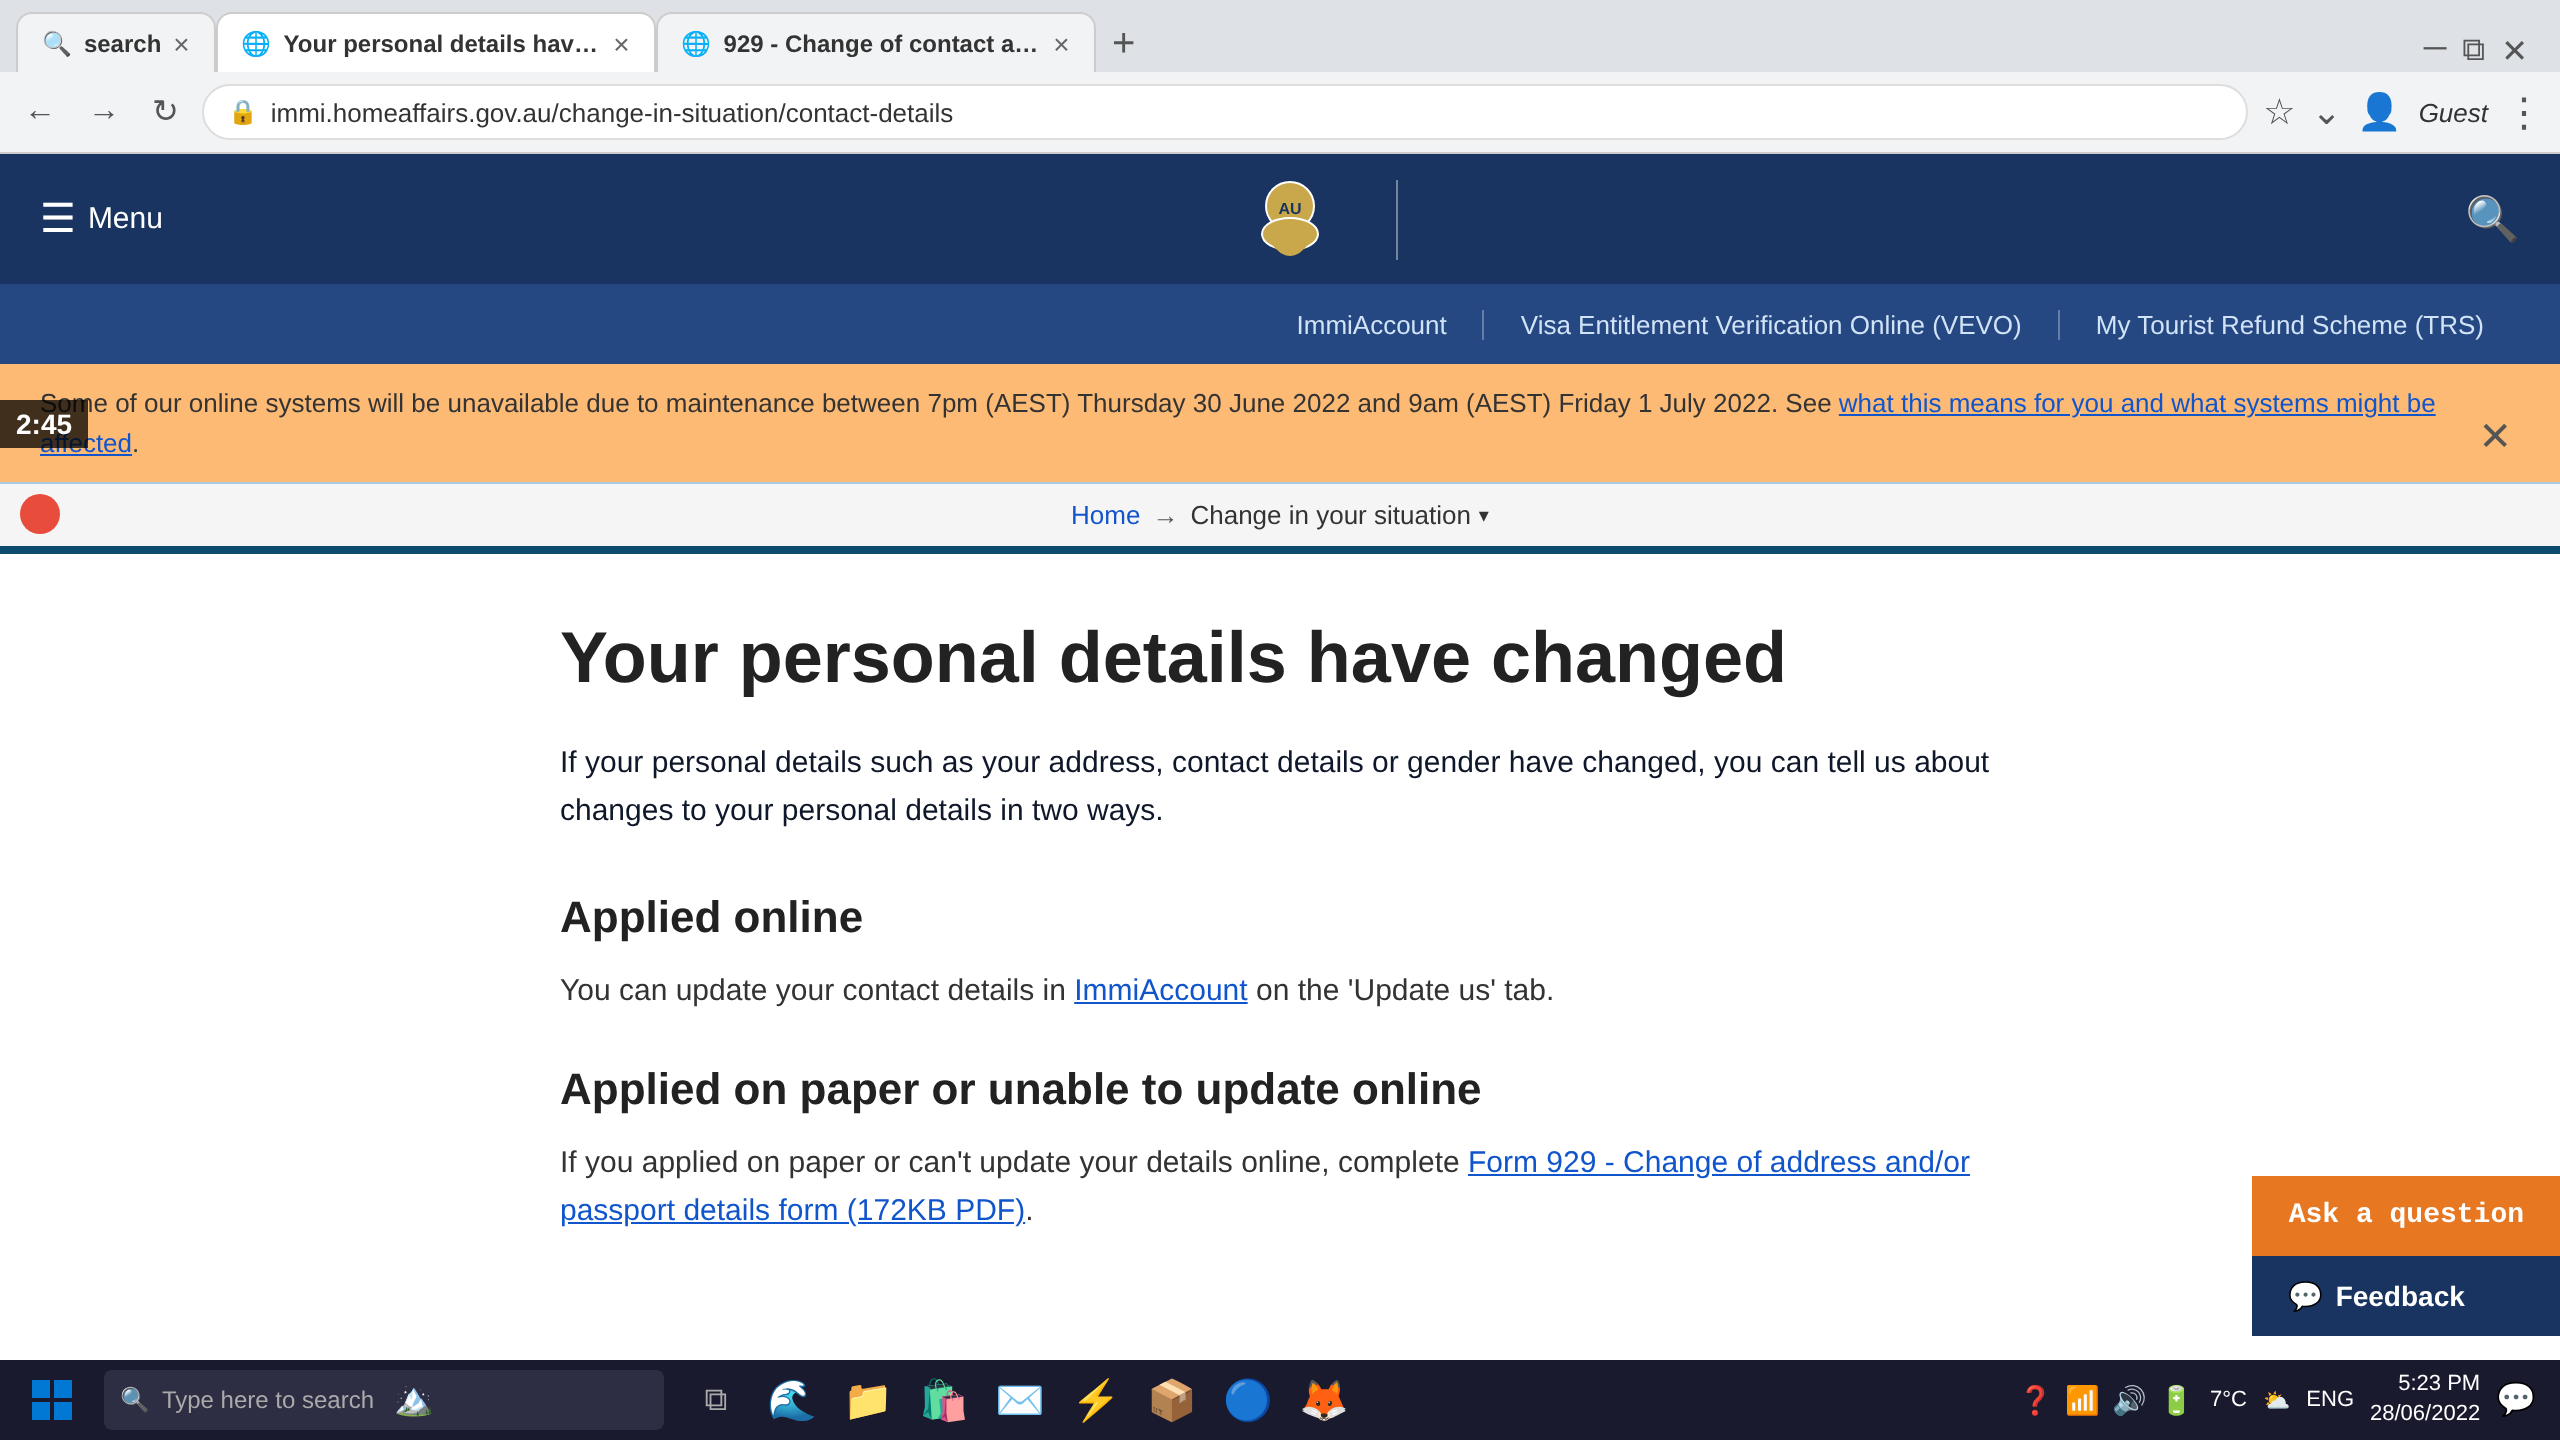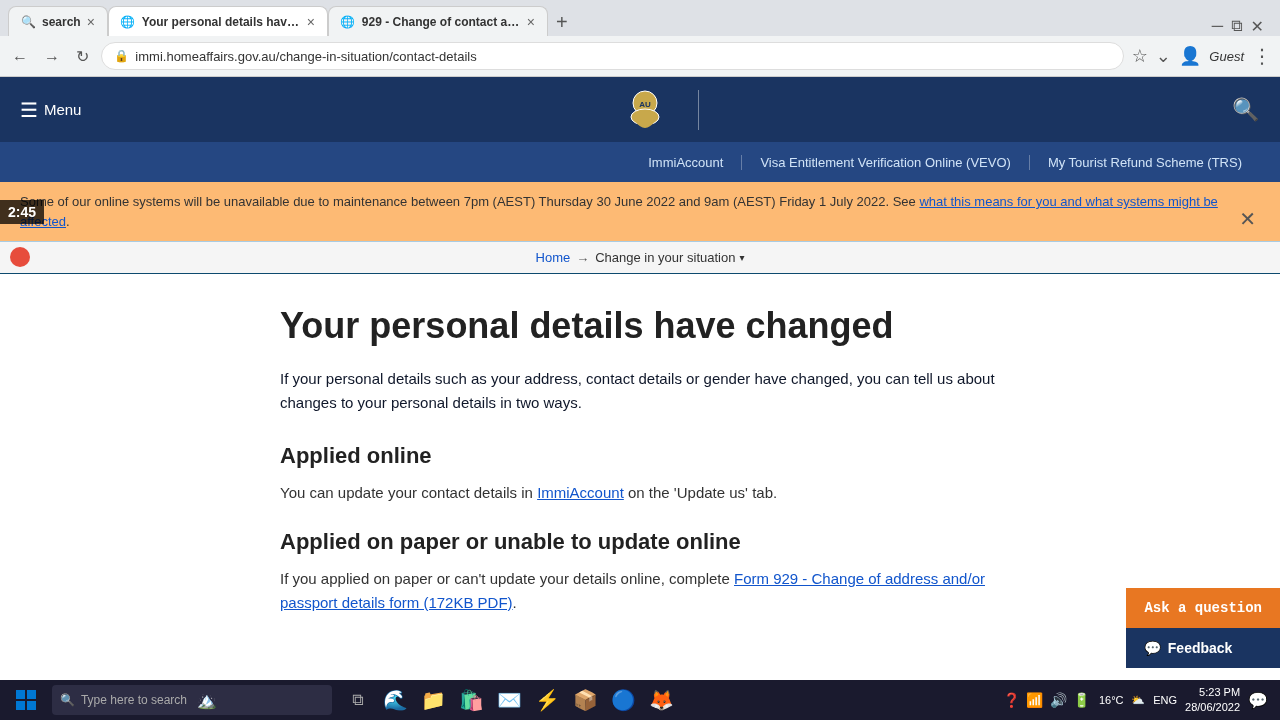--- a/index.html
+++ b/index.html
@@ -37,21 +37,21 @@
     .secondary-nav a { color: #d0e3f7; font-size: 13px; text-decoration: none; padding: 0 18px; border-right: 1px solid rgba(255,255,255,0.3); }
     .secondary-nav a:last-child { border-right: none; }
 
     
     .alert-banner { background: #fdba74; padding: 10px 20px; display: flex; align-items: flex-end; gap: 12px; border-bottom: 1px solid #a9cce3; }
     .alert-text { flex: 1; font-size: 13px; color: #333; line-height: 1.5; }
     .alert-text a { color: #1155cc; }
     .alert-close { background: none; border: none; font-size: 20px; color: #555; cursor: pointer; padding: 0 4px; }
 
     
-    .breadcrumb { background: #f5f5f5; padding: 8px 20px; display: flex; align-items: center; gap: 6px; font-size: 13px; border-bottom: 1px solid #0c4a6e; justify-content: center; }
+    .breadcrumb { background: #f5f5f5; padding: 8px 20px; display: flex; align-items: center; gap: 6px; font-size: 13px; border-bottom: 4px solid #0c4a6e; justify-content: center; }
     .breadcrumb a { color: #1155cc; text-decoration: none; }
     .breadcrumb .sep { color: #555; }
     .breadcrumb .current { color: #333; display: flex; align-items: center; gap: 4px; }
     .breadcrumb .dropdown-arrow { font-size: 10px; }
 
     
     .main-content { padding: 30px 280px 40px 280px; }
     h1.page-heading { font-size: 36px; font-weight: 700; color: #222; margin-bottom: 20px; line-height: 1.2; }
     .intro-text { font-size: 15px; color: #0f172a; line-height: 1.6; margin-bottom: 28px; }
     h2.section-heading { font-size: 22px; font-weight: 700; color: #222; margin-bottom: 12px; }
@@ -243,21 +243,21 @@
       <span style="font-size:20px;">🦊</span>
     </div>
   </div>
   <div class="taskbar-right">
     <div class="taskbar-icons">
       <span class="taskbar-icon">❓</span>
       <span class="taskbar-icon">📶</span>
       <span class="taskbar-icon">🔊</span>
       <span class="taskbar-icon">🔋</span>
     </div>
-    <span>16°C</span>
+    <span>7°C</span>
     <span>⛅</span>
     <span>ENG</span>
     <div class="taskbar-clock">
       <div>5:23 PM</div>
       <div>28/06/2022</div>
     </div>
     <span style="font-size:16px; color:#aaa;">💬</span>
   </div>
 </div>
 

